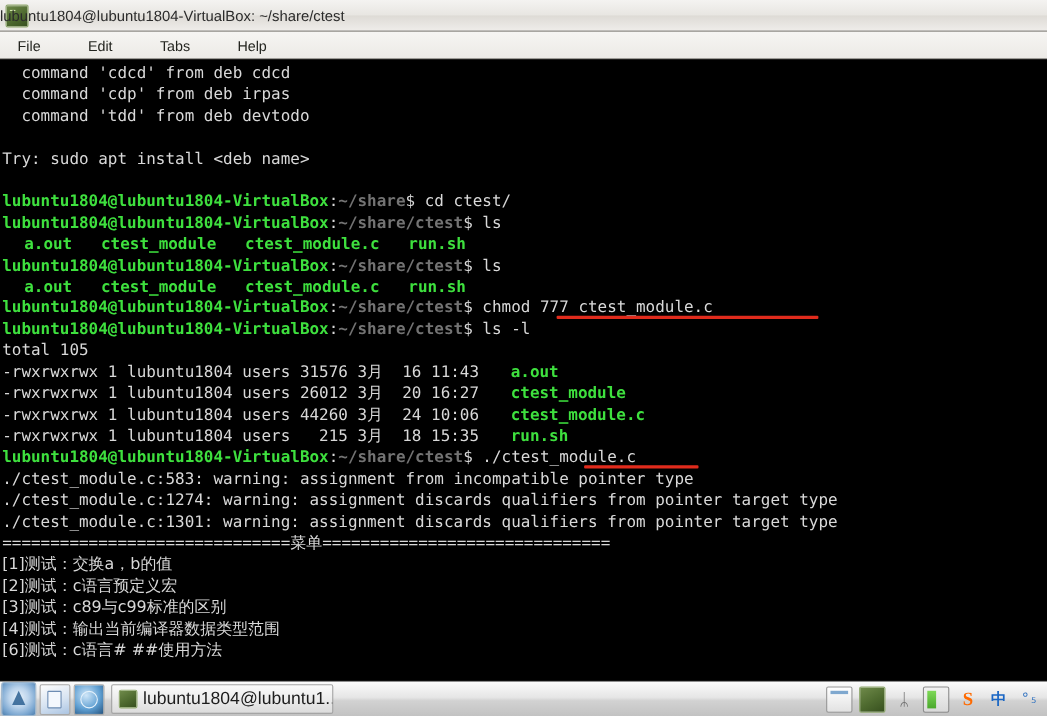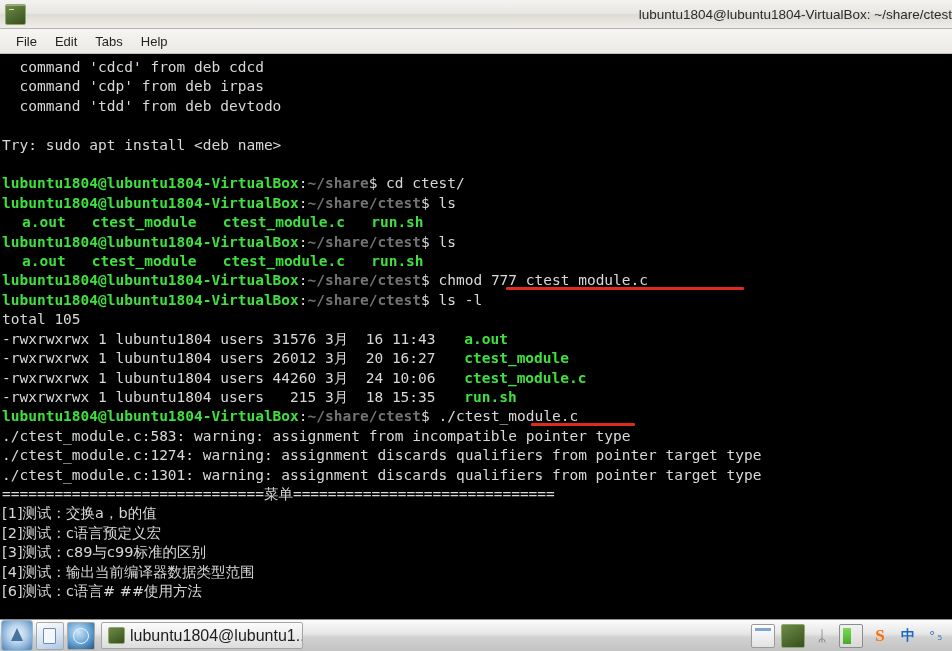--- a/index.html
+++ b/index.html
@@ -21,32 +21,32 @@
     width:19px;height:19px;margin-left:5px;border-radius:2px;
     background:linear-gradient(150deg,#6f8a4a 0%,#4e6a2f 55%,#37501f 100%);
     border:1px solid #8fa86d;position:relative;flex:0 0 19px;
     box-shadow:inset 0 1px 0 rgba(255,255,255,.35);
   }
   .win-icon:after{
     content:"";position:absolute;left:3px;top:4px;width:5px;height:1.5px;background:#cfe6a8;
     box-shadow:0 4px 0 -0.5px #cfe6a8;
   }
   .title-text{
-    position:absolute;left:0;right:0;text-align:right;
+    position:absolute;left:0;right:0;text-align:left;
     font-family:"Liberation Sans","DejaVu Sans",sans-serif;
     font-size:13.5px;color:#2b2b2b;font-weight:500;
     pointer-events:none;white-space:nowrap;
   }
 
   
   .menubar{
     height:24px;flex:0 0 24px;
     background:linear-gradient(180deg,#f6f5f3 0%,#eceae6 100%);
     border-bottom:1px solid #c3c0bb;
-    display:flex;align-items:center;padding-left:7px;
+    display:flex;align-items:center;padding-left:7px;gap:25px;
   }
   .menu-item{
     font-family:"Liberation Sans","DejaVu Sans",sans-serif;
     font-size:13px;color:#23241f;padding:2px 9px;cursor:default;
   }
 
   
   .term{
     flex:1 1 auto;background:#000;overflow:hidden;position:relative;
     padding:4px 15px 0 2px;

